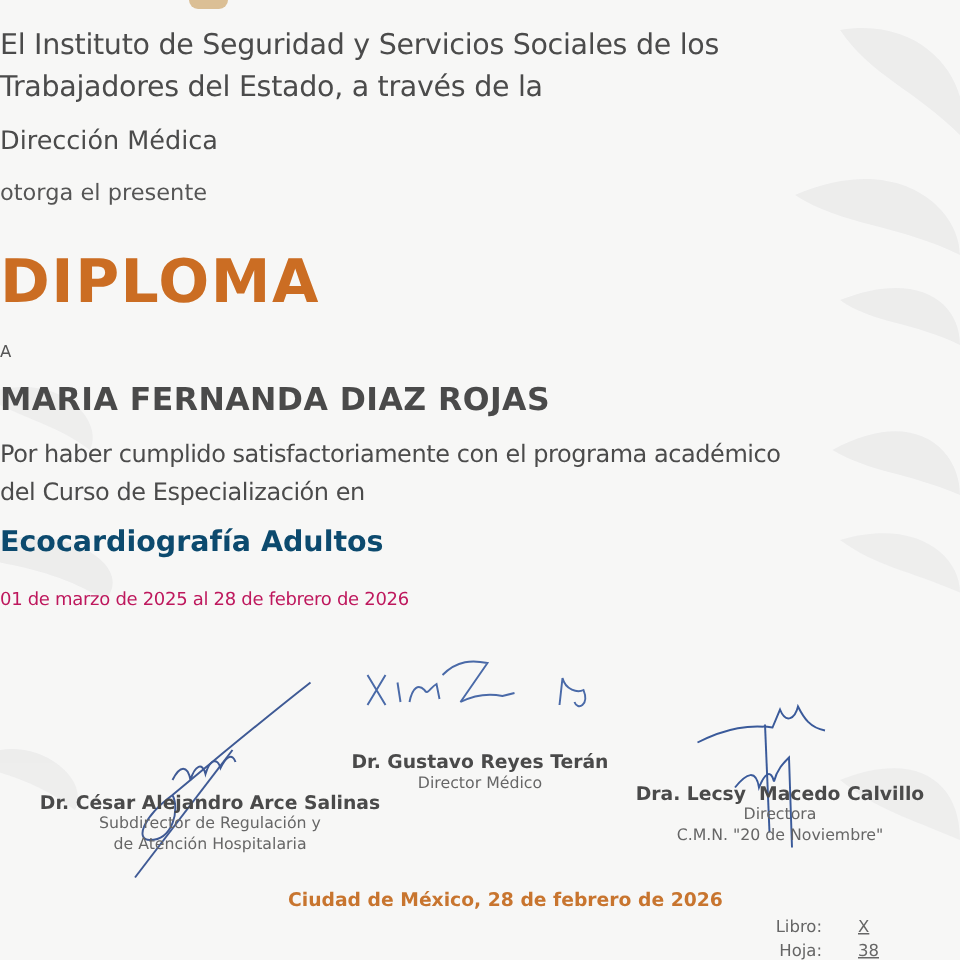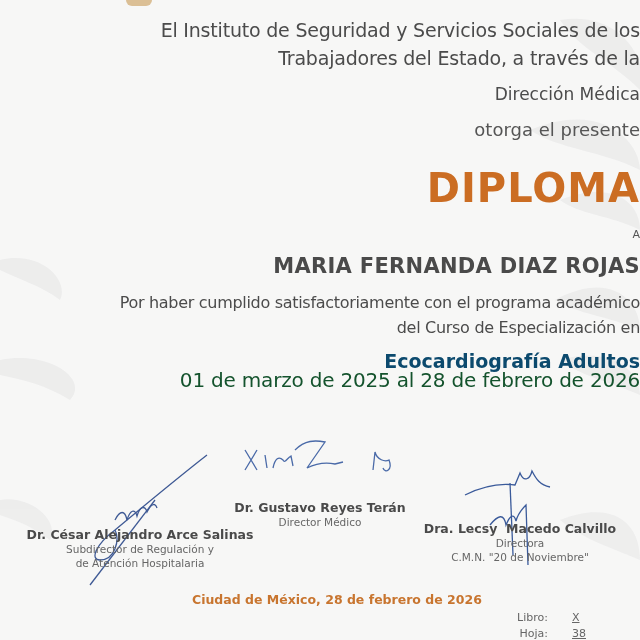--- a/index.html
+++ b/index.html
@@ -5,30 +5,30 @@
   html, body { margin:0; padding:0; }
   body {
     width:640px; height:640px; overflow:hidden; position:relative;
     background:#f7f7f6;
     font-family:"DejaVu Sans", "Liberation Sans", sans-serif;
     color:#4a4a4a;
   }
   .bg-deco { position:absolute; inset:0; pointer-events:none; }
   .emblem { position:absolute; left:126px; top:0; width:26px; height:6px;
     background:#c89a55; border-radius:0 0 12px 12px; opacity:.6; }
-  .c { position:absolute; left:0; width:640px; text-align:right; }
+  .c { position:absolute; left:0; width:640px; text-align:left; }
   .inst { top:16px; font-size:19px; line-height:28px; color:#4b4b4b; letter-spacing:-0.2px; }
   .dir { top:84px; font-size:17px; color:#4b4b4b; }
-  .otorga { top:119px; font-size:18px; color:#555; }
+  .otorga { top:119px; font-size:15px; color:#555; }
   .title { top:165px; font-size:40px; font-weight:bold; color:#cb6d23; letter-spacing:1px; }
   .a { top:228px; font-size:11px; color:#555; }
   .name { top:254px; font-size:21px; font-weight:bold; color:#4a4a4a; letter-spacing:0.3px; }
   .por { top:290px; font-size:16px; line-height:25px; color:#4b4b4b; letter-spacing:-0.3px; }
   .course { top:350px; font-size:19px; font-weight:bold; color:#0c4a6e; }
-  .dates { top:368px; font-size:20px; color:#14532d; letter-spacing:-0.2px; }
+  .dates { top:392px; font-size:12px; color:#be185d; letter-spacing:-0.2px; }
   .sig { position:absolute; text-align:center; }
   .sig .n { font-size:12.5px; font-weight:bold; color:#4a4a4a; white-space:nowrap; }
   .sig .r { font-size:10.5px; color:#666; line-height:14px; white-space:nowrap; }
   .sig-center { left:170px; width:300px; top:480px;margin-top:20px; }
   .sig-left { left:20px; width:240px; top:527px; }
   .sig-right { left:400px; width:240px; top:521px; }
   .city { position:absolute; left:192px; top:592px; font-size:12.5px; font-weight:bold; color:#c8752f; white-space:nowrap; }
   .reg { position:absolute; left:512px; top:610px; font-size:11px; color:#666; line-height:16px; }
   .reg .row { display:flex; gap:24px; }
   .reg .lbl { width:36px; text-align:right; }

